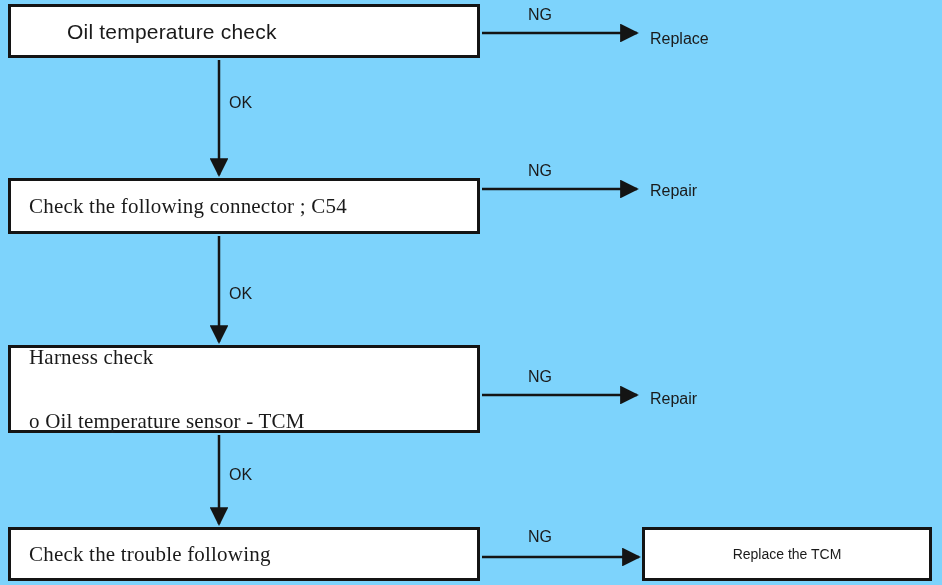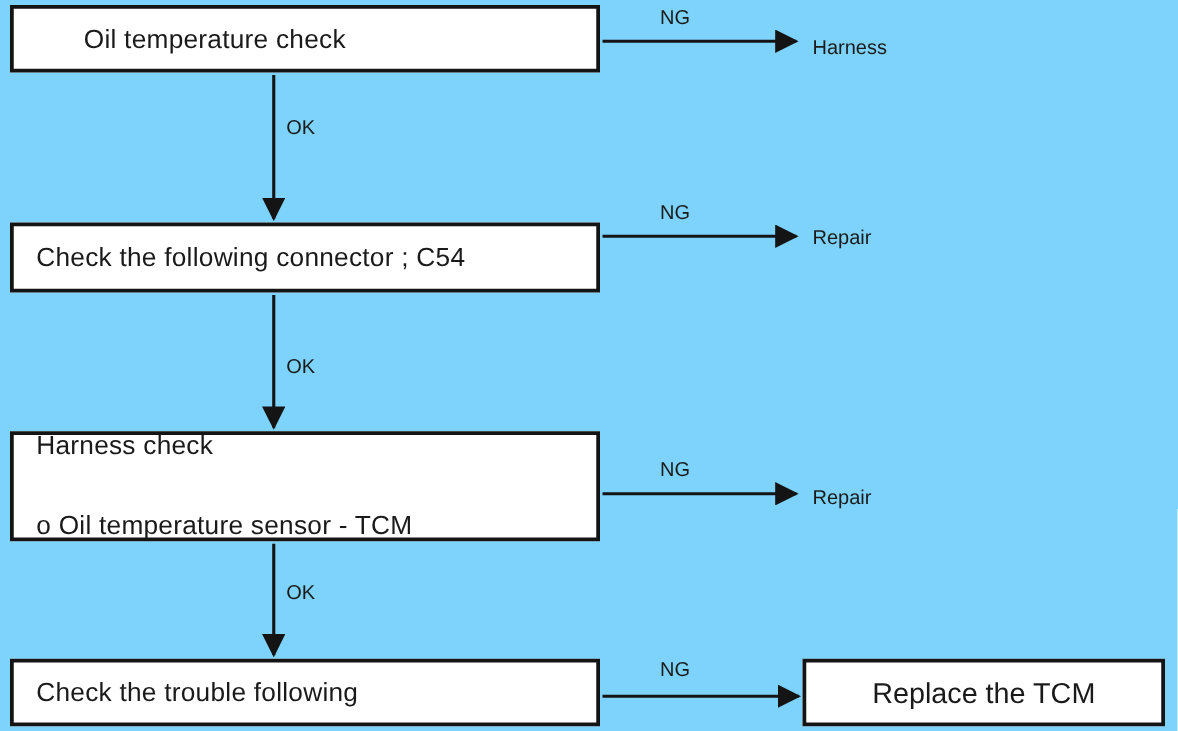--- a/index.html
+++ b/index.html
@@ -26,29 +26,29 @@
     background: #ffffff;
     display: flex;
     flex-direction: column;
     justify-content: center;
     font-size: 21px;
     line-height: 27px;
     letter-spacing: 0.2px;
   }
   .box .box-line { display: block; }
   .pad-wide { padding-left: 56px; }
-  .pad-narrow { padding-left: 18px; }
+  .pad-narrow { padding-left: 18px; font-family: Liberation Serif, serif; }
   .result-box {
     position: absolute;
     border: 3px solid #141414;
     background: #ffffff;
     display: flex;
     align-items: center;
     justify-content: center;
-    font-size: 23px;
+    font-size: 14px;
   }
   .lbl {
     position: absolute;
     font-size: 16px;
     line-height: 26px;
     white-space: nowrap;
   }
   .ng-lbl { width: 46px; text-align: center; }
 </style>
 </head>
@@ -92,21 +92,21 @@
 
   <div class="lbl ng-lbl" style="left:517px; top:2px;">NG</div>
   <div class="lbl ng-lbl" style="left:517px; top:158px;">NG</div>
   <div class="lbl ng-lbl" style="left:517px; top:364px;">NG</div>
   <div class="lbl ng-lbl" style="left:517px; top:524px;">NG</div>
 
   <div class="lbl" style="left:229px; top:90px;">OK</div>
   <div class="lbl" style="left:229px; top:281px;">OK</div>
   <div class="lbl" style="left:229px; top:462px;">OK</div>
 
-  <div class="lbl" style="left:650px; top:26px;">Harness</div>
+  <div class="lbl" style="left:650px; top:26px;">Replace</div>
   <div class="lbl" style="left:650px; top:178px;">Repair</div>
   <div class="lbl" style="left:650px; top:386px;">Repair</div>
 
   <div class="result-box" style="left:642px; top:527px; width:290px; height:54px;">
     <span>Replace the TCM</span>
   </div>
 
 </div>
 
 </body></html>

